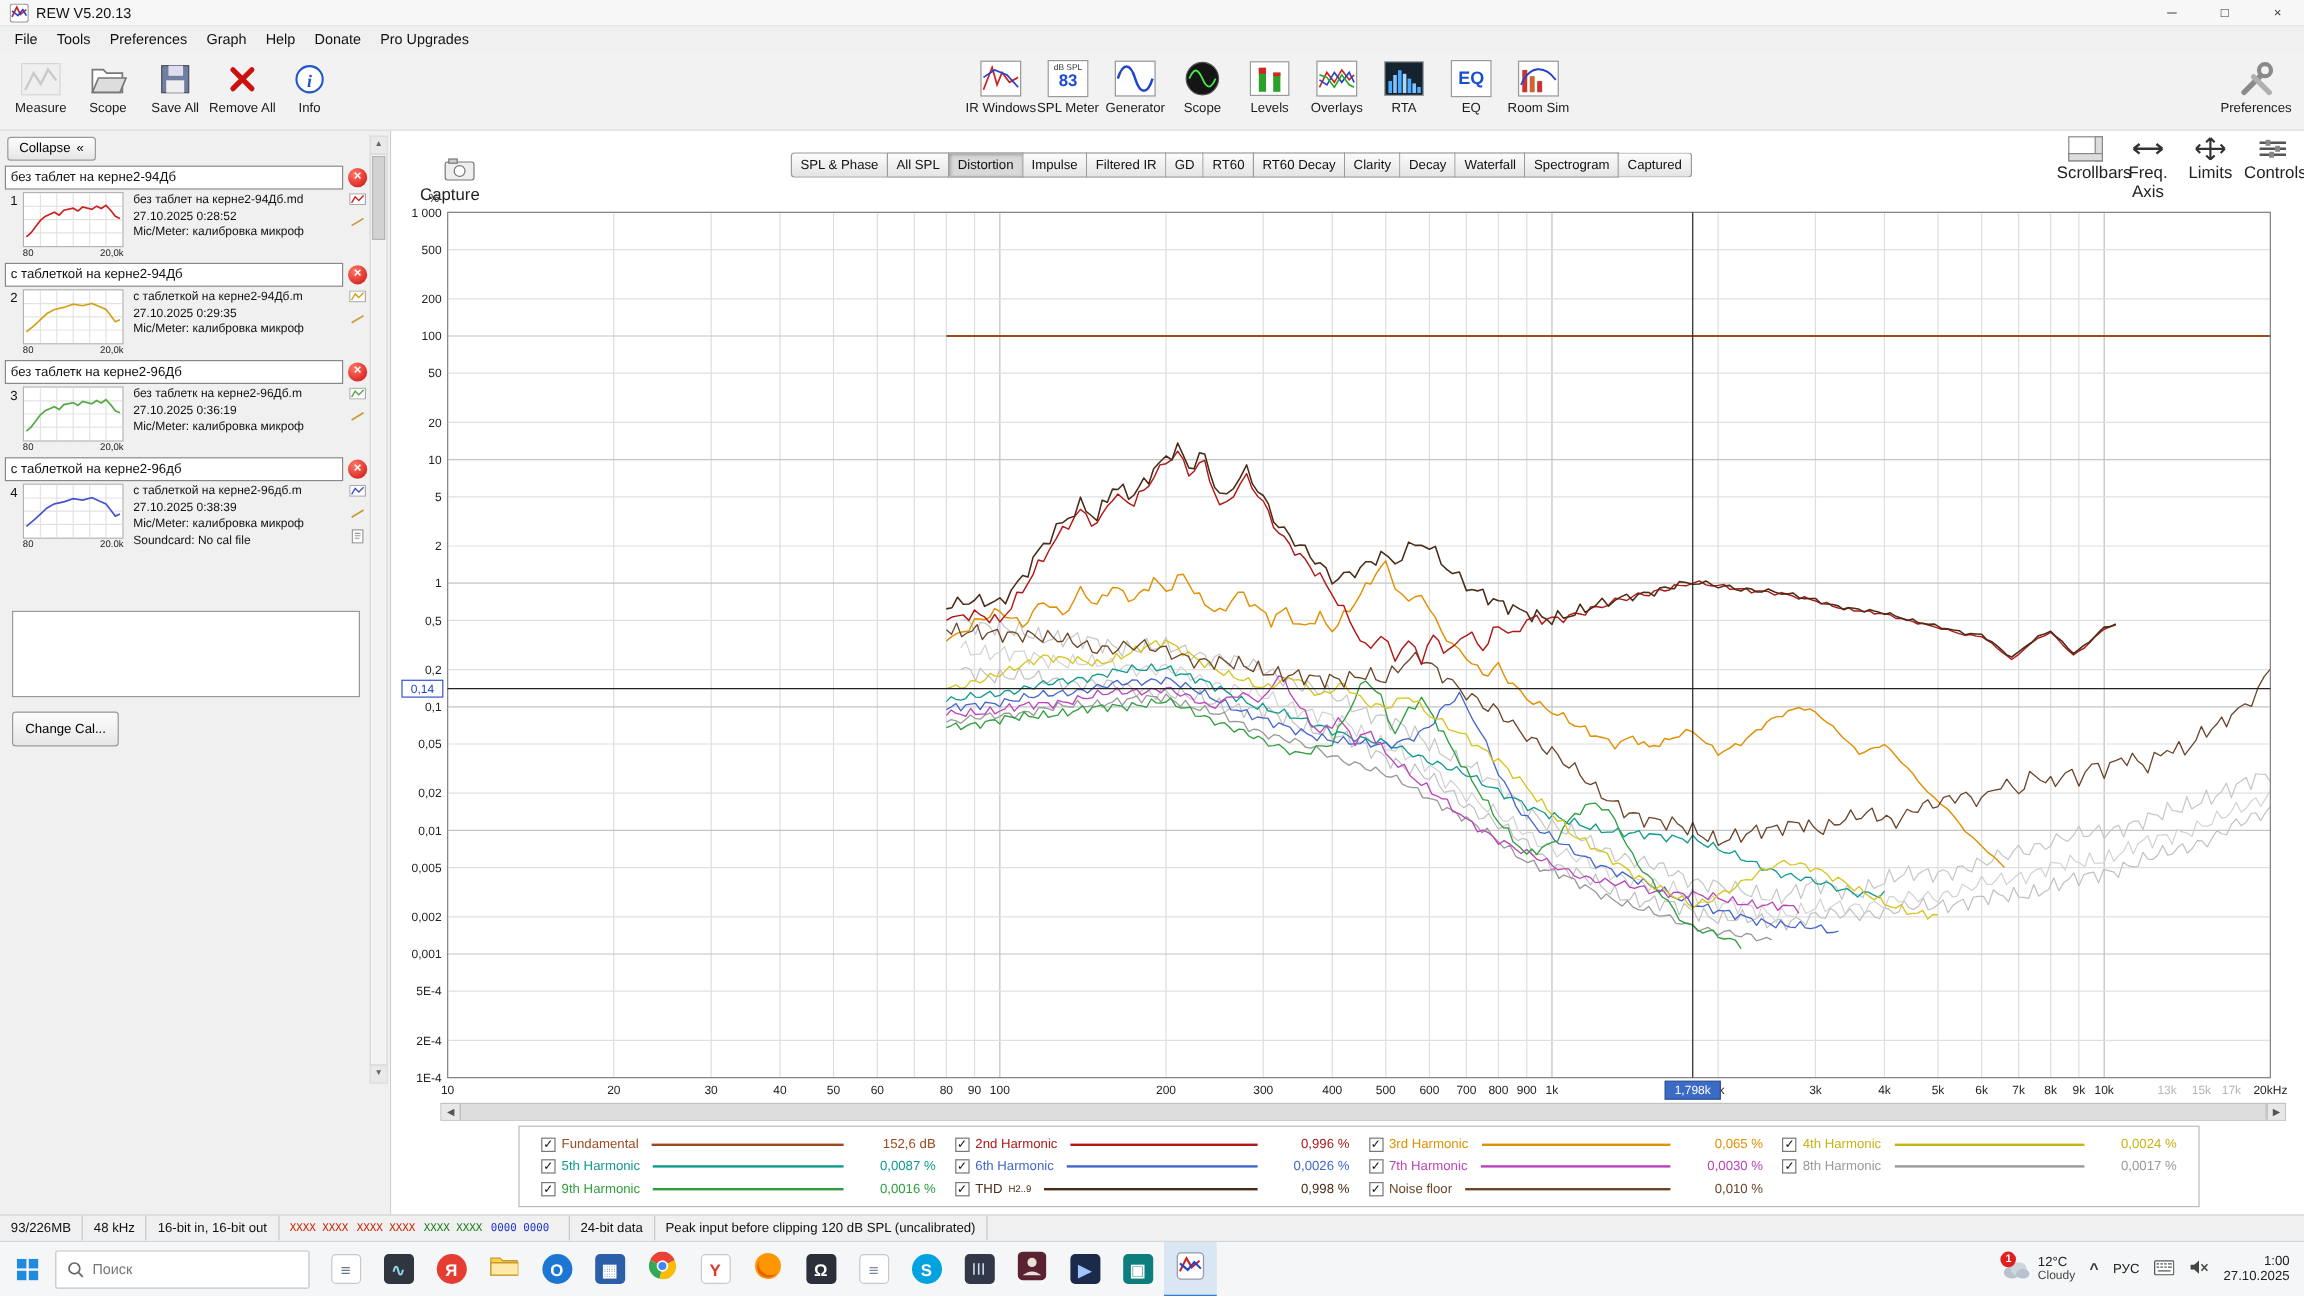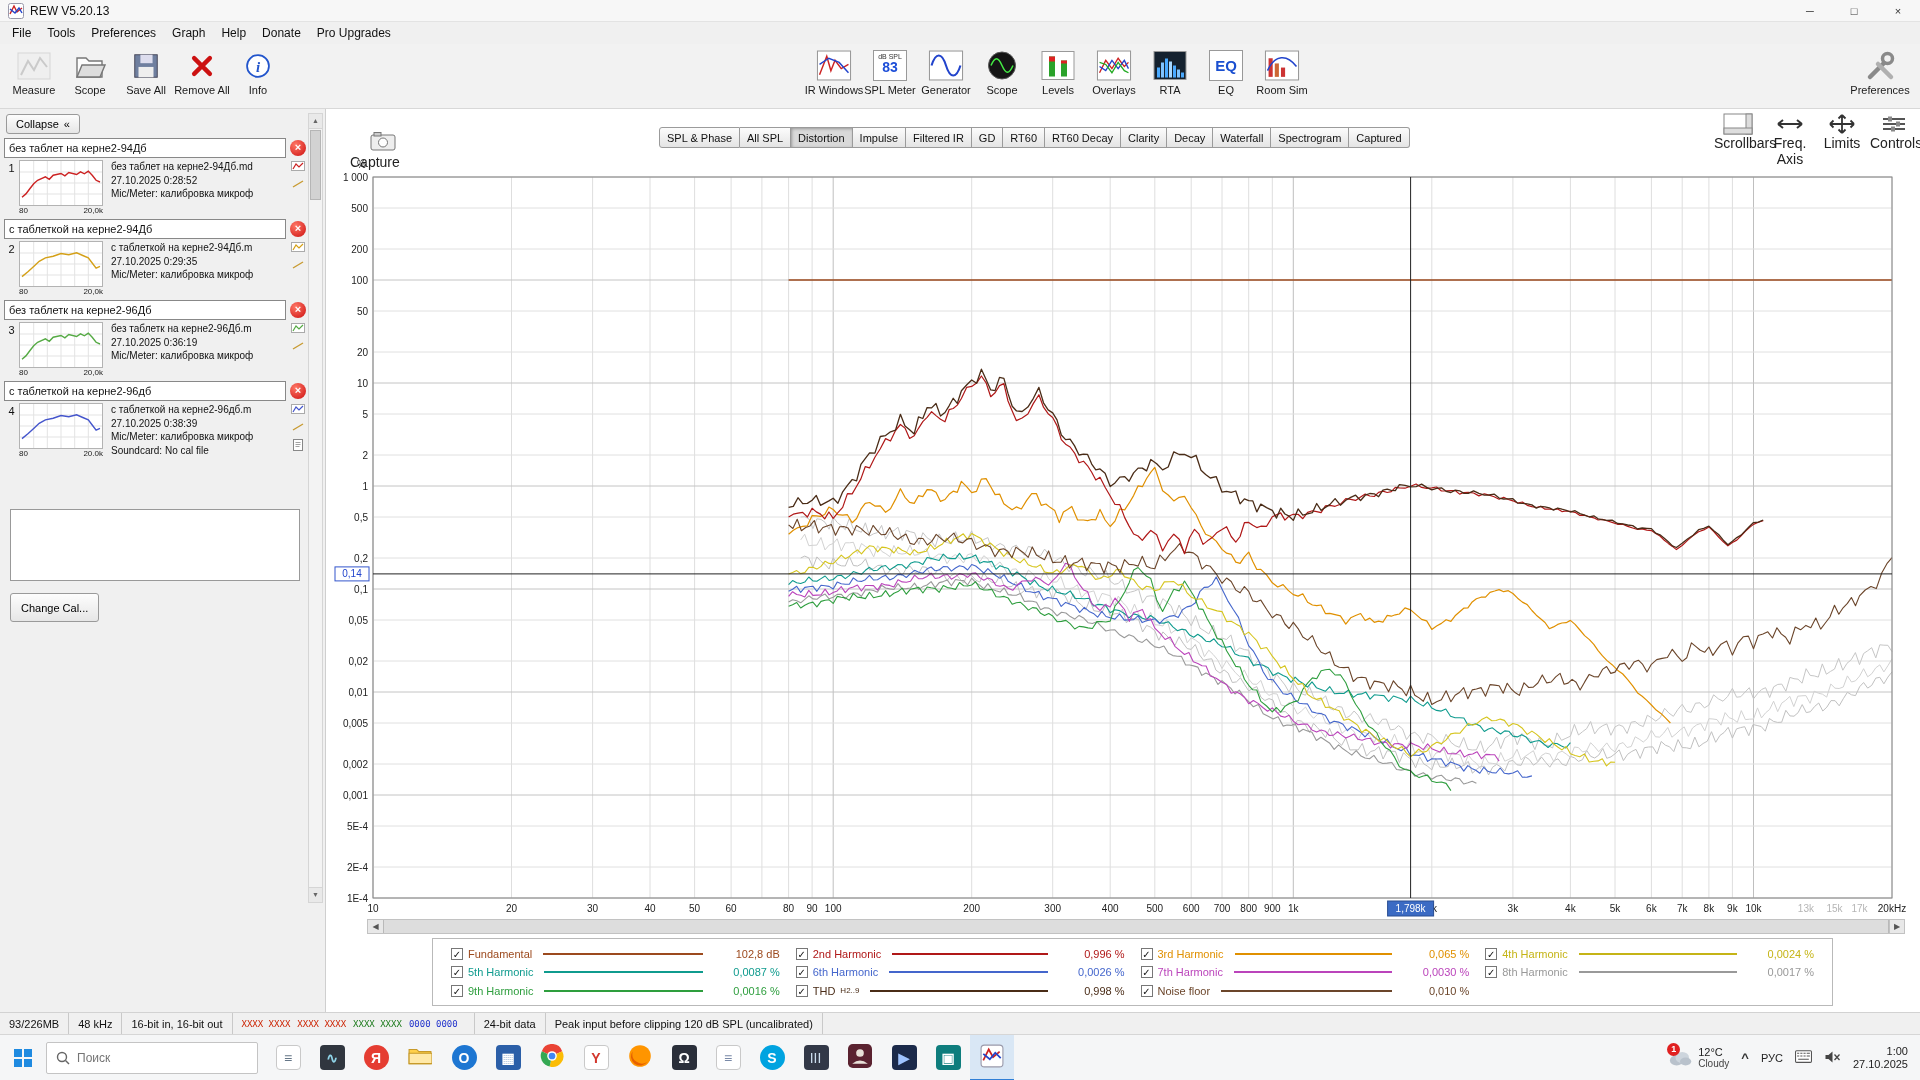--- a/index.html
+++ b/index.html
@@ -664,21 +664,21 @@
     <div class="hs-btn">◀</div>
     <div class="hs-thumb"></div>
     <div class="hs-btn" style="border-left:1px solid #c2c2c2">▶</div>
   </div>
 
   <div id="legend">
       <div class="lg-cell">
         <span class="lg-cb">✓</span>
         <span class="lg-name" style="color: rgb(156, 74, 30);">Fundamental</span>
         <span class="lg-line" style="background: rgb(156, 74, 30);"></span>
-        <span class="lg-val" style="color: rgb(156, 74, 30);">102,8 dB</span>
+        <span class="lg-val" style="color: rgb(156, 74, 30);">152,6 dB</span>
       </div>
       <div class="lg-cell">
         <span class="lg-cb">✓</span>
         <span class="lg-name" style="color: rgb(176, 24, 24);">2nd Harmonic</span>
         <span class="lg-line" style="background: rgb(176, 24, 24);"></span>
         <span class="lg-val" style="color: rgb(176, 24, 24);">0,996 %</span>
       </div>
       <div class="lg-cell">
         <span class="lg-cb">✓</span>
         <span class="lg-name" style="color: rgb(224, 144, 0);">3rd Harmonic</span>

